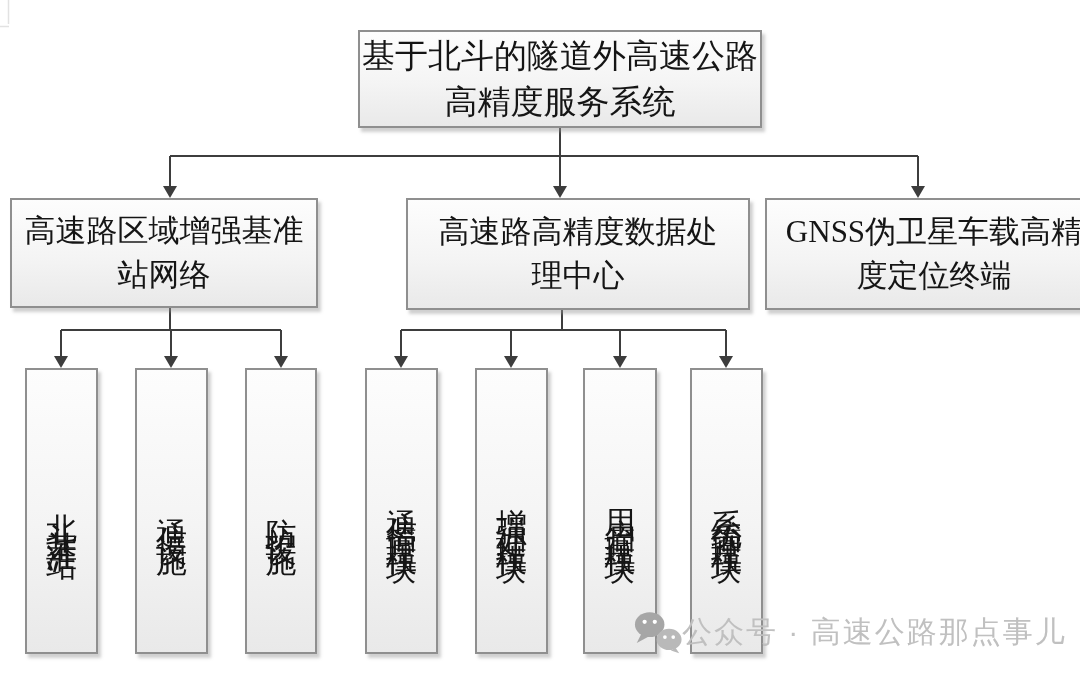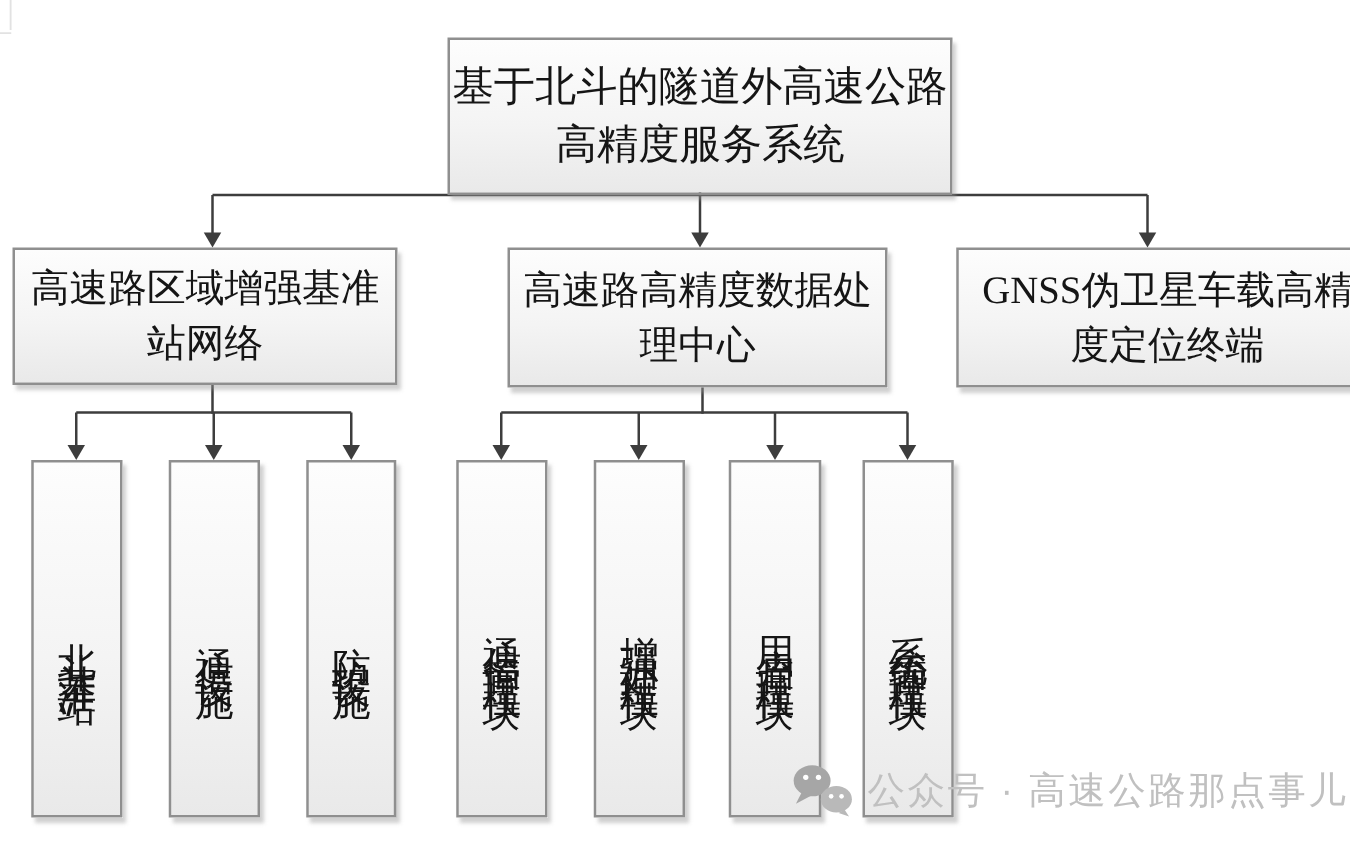--- a/index.html
+++ b/index.html
@@ -20,21 +20,21 @@
   }
   .root-box .label   { font-size:33px; line-height:46px; }
   .branch-box .label { font-size:31px; line-height:44px; }
   .node.v .label {
     writing-mode:vertical-rl; text-orientation:upright;
     font-size:31px; letter-spacing:9px; line-height:1;
   }
   .connectors { position:absolute; left:0; top:0; pointer-events:none; }
   .watermark {
     position:absolute; left:634px; top:610px; z-index:5;
-    display:flex; align-items:center; gap:12px;
+    display:flex; align-items:center; 
   }
   .watermark-text {
     font-family:"Liberation Sans","DejaVu Sans",sans-serif;
     font-size:30px; color:#c0c0c0; letter-spacing:2px; white-space:nowrap;
   }
   .corner-artifact { position:absolute; left:0; top:0; }
 </style>
 </head>
 <body>
 
@@ -78,30 +78,30 @@
       <line x1="726" y1="330" x2="726" y2="357"></line>
     </g>
     <g fill="#3d3d3d" stroke="none">
       <polygon points="394,356 408,356 401,368"></polygon>
       <polygon points="504,356 518,356 511,368"></polygon>
       <polygon points="613,356 627,356 620,368"></polygon>
       <polygon points="719,356 733,356 726,368"></polygon>
     </g>
   </svg>
 
-  <div class="node h root-box" style="left:358px;top:30px;width:404px;height:126px;">
+  <div class="node h root-box" style="left:358px;top:30px;width:404px;height:98px;">
     <span class="label">基于北斗的隧道外高速公路
 高精度服务系统</span>
   </div>
 
   <div class="node h branch-box" style="left:10px;top:198px;width:308px;height:110px;">
     <span class="label">高速路区域增强基准
 站网络</span>
   </div>
-  <div class="node h branch-box" style="left:406px;top:198px;width:304px;height:112px;">
+  <div class="node h branch-box" style="left:406px;top:198px;width:344px;height:112px;">
     <span class="label">高速路高精度数据处
 理中心</span>
   </div>
   <div class="node h branch-box" style="left:765px;top:198px;width:338px;height:112px;">
     <span class="label">GNSS伪卫星车载高精
 度定位终端</span>
   </div>
 
   <div class="node v" style="left:25px;top:368px;width:73px;height:286px;">
     <span class="label">北斗基准站</span>

